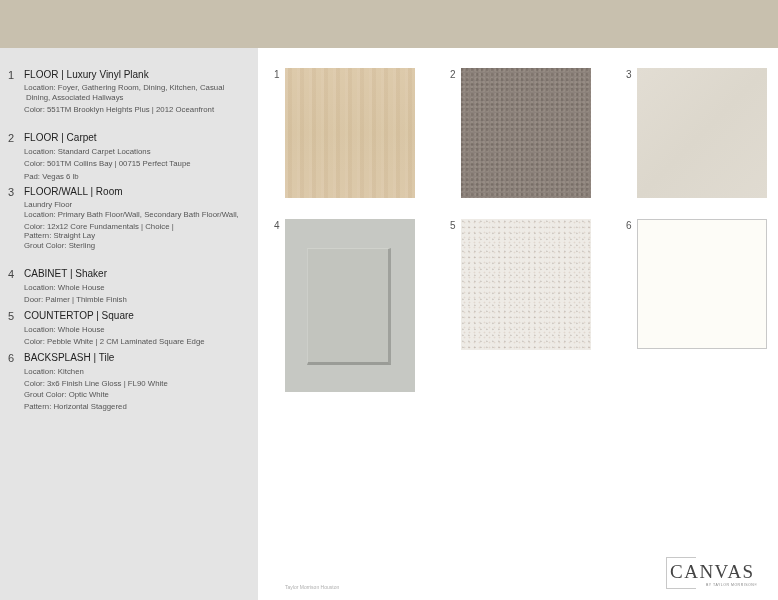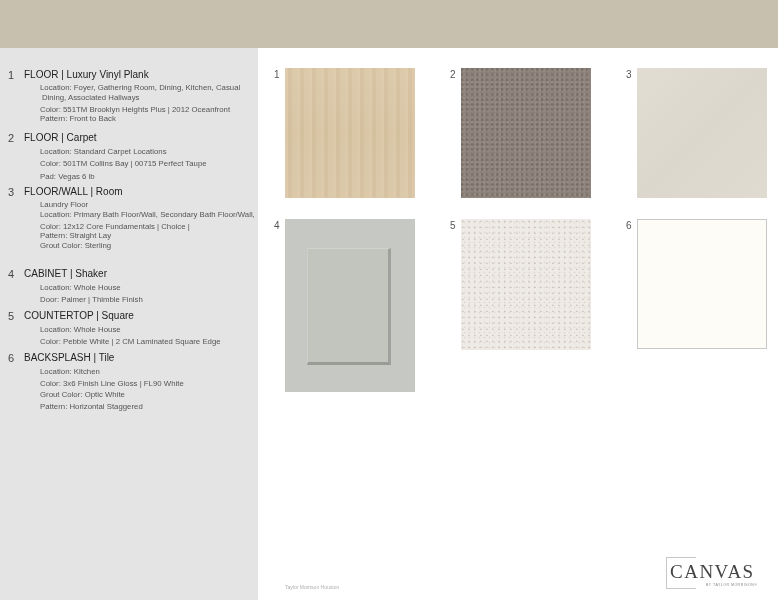--- a/index.html
+++ b/index.html
@@ -30,21 +30,21 @@
   .item-num {
     position: absolute; left: 8px; top: 0;
     font-size: 11px; color: #444;
   }
   .item-title {
     position: absolute; left: 24px; top: 0;
     font-size: 10px; color: #222; white-space: nowrap;
   }
   .item-detail {
     position: absolute; left: 24px; width: 230px;
-    font-size: 7.8px; line-height: 9.8px; color: #555; margin-left: 16px;
+    font-size: 7.8px; line-height: 9.8px; color: #555;
   }
   .item-detail .indent { padding-left: 2px; }
 
   .swatch-num {
     position: absolute; font-size: 10px; color: #555;
   }
   .swatch {
     position: absolute;
   }
   .sw1 { left: 285px; top: 68px; width: 130px; height: 130px;
@@ -110,21 +110,20 @@
 
 <div class="sidebar">
 
   <div class="item" style="top:21px;">
     <span class="item-num">1</span>
     <span class="item-title">FLOOR | Luxury Vinyl Plank</span>
     <div class="item-detail" style="top:14px;">
       <div>Location: Foyer, Gathering Room, Dining, Kitchen, Casual</div>
       <div class="indent"> Dining, Associated Hallways</div>
       <div style="margin-top:2px;">Color: 551TM Brooklyn Heights Plus | 2012 Oceanfront</div>
-      <div>Pattern: Front to Back</div>
     </div>
   </div>
 
   <div class="item" style="top:84px;">
     <span class="item-num">2</span>
     <span class="item-title">FLOOR | Carpet</span>
     <div class="item-detail" style="top:14px; line-height:12.4px;">
       <div>Location: Standard Carpet Locations</div>
       <div>Color: 501TM Collins Bay | 00715 Perfect Taupe</div>
       <div>Pad: Vegas 6 lb</div>

